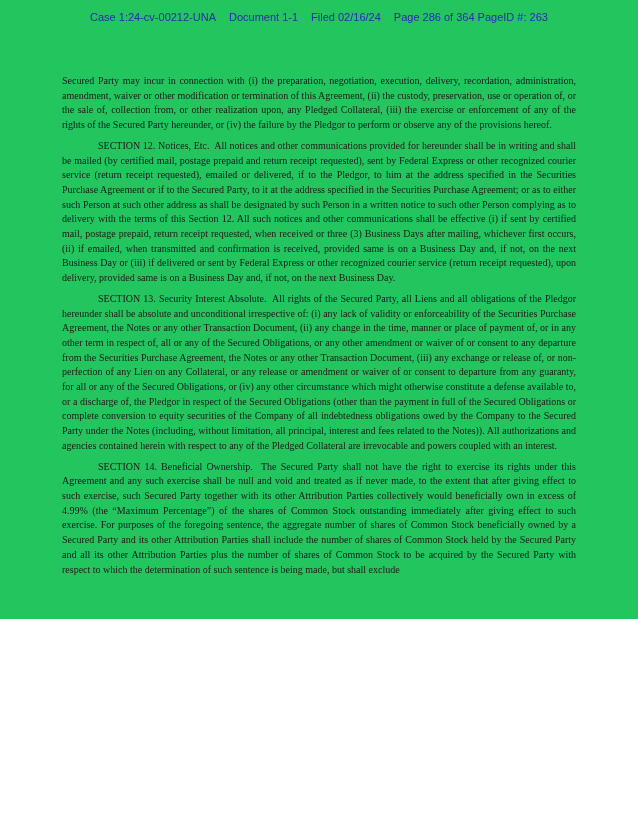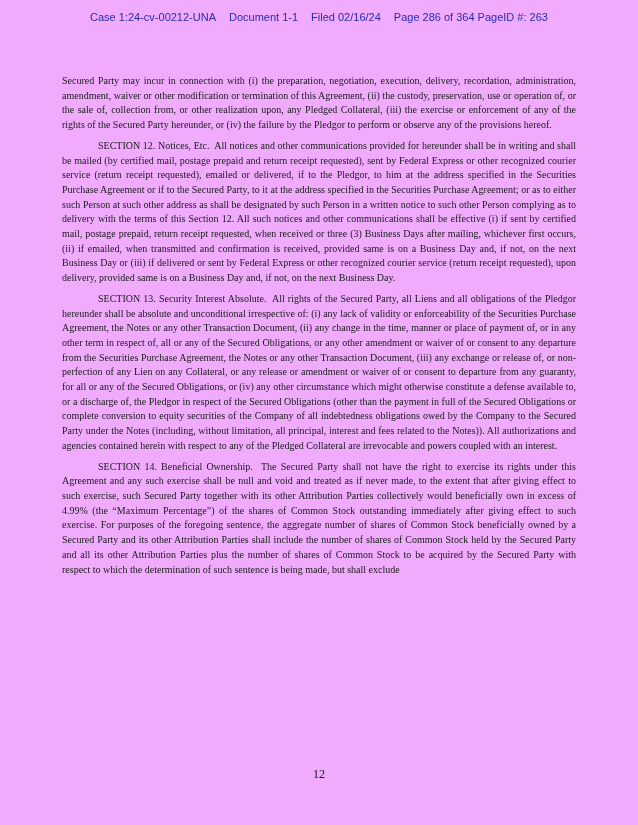--- a/index.html
+++ b/index.html
@@ -3,22 +3,22 @@
 <meta charset="utf-8">
 <style>
   html, body {
     margin: 0;
     padding: 0;
     background: #ffffff;
   }
   .page {
     position: relative;
     width: 638px;
-    height: 825px;
-    background: #f0abfc;
+    height: 619px;
+    background: #22c55e;
     font-family: "Liberation Serif", serif;
     color: #1a1a1a;
     overflow: hidden;
   }
   .ecf-header {
     position: absolute;
     top: 11px;
     left: 0;
     right: 0;
     display: flex;

